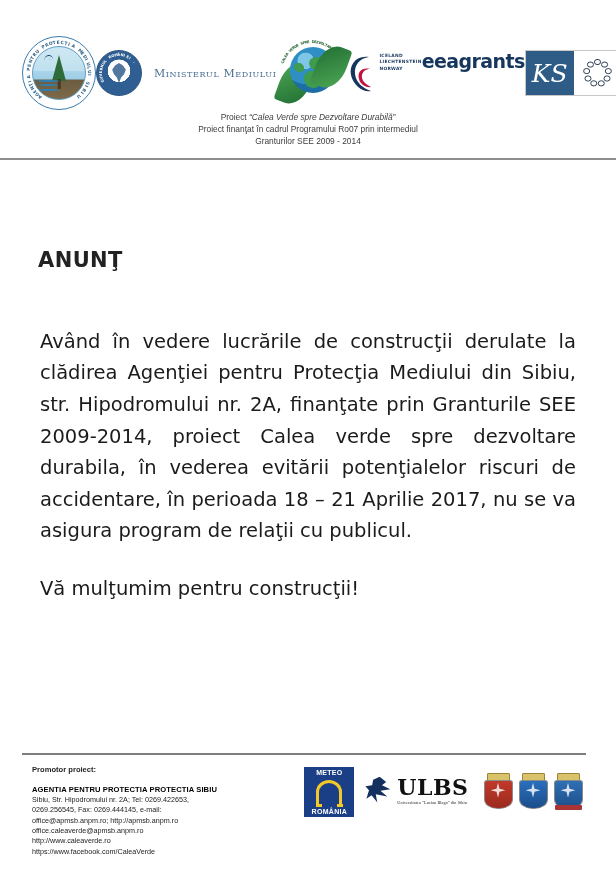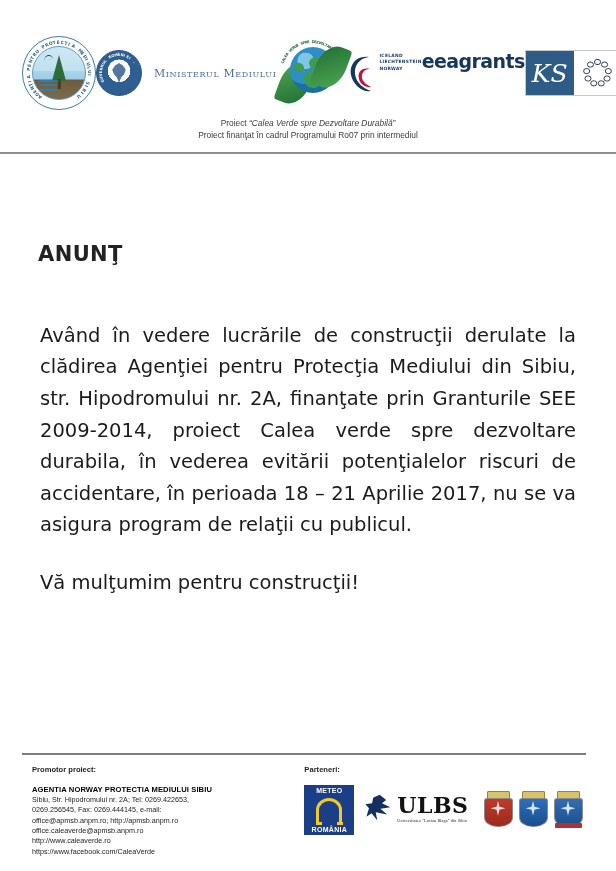--- a/index.html
+++ b/index.html
@@ -144,21 +144,20 @@
     position: absolute; width: 6.5px; height: 6.5px; border-radius: 50%;
     border: 1.3px solid #2e3f55; background: #fff;
     left: 50%; top: 50%; margin: -3.25px 0 0 -3.25px;
   }
 
   .header-caption {
     text-align: center;
     font-size: 8.4px;
     color: #3c3c3c;
     line-height: 1.42;
-    margin-top: 6px;
     font-family: "Liberation Sans", sans-serif;
   }
   .header-caption .ital { font-style: italic; }
   .rule-top {
     height: 2px; background: #8d8d8d; margin: 10px 0 0 0; width: 100%;
   }
 
   
   .main {
     padding: 0 38px;
@@ -445,48 +444,48 @@
             <i style="transform: translate(-7.07px, -8.43px);"></i>
           </div>
       </div>
     </div>
 
   </div>
 
   <div class="header-caption">
     <div><span>Proiect  </span><span class="ital">“Calea Verde spre Dezvoltare Durabilă”</span></div>
     <div>Proiect finanţat în cadrul Programului Ro07 prin intermediul</div>
+    <div>Granturilor SEE 2009 - 2014</div>
   </div>
 
   <div class="rule-top"></div>
 </div>
 
 <div class="main">
   <div class="doc-title">ANUNŢ</div>
   <p class="body-par">Având în vedere lucrările de construcţii derulate la clădirea Agenţiei pentru Protecţia Mediului din Sibiu, str. Hipodromului nr. 2A, finanţate prin Granturile SEE 2009-2014, proiect Calea verde spre dezvoltare durabila, în vederea evitării potenţialelor riscuri de accidentare, în perioada 18 – 21 Aprilie 2017, nu se va asigura program de relaţii cu publicul.</p>
   <p class="body-par closing">Vă mulţumim pentru construcţii!</p>
 </div>
 
 <div class="footer">
   <div class="rule-bottom"></div>
   <div class="footer-cols">
 
     <div class="footer-left">
       <div class="footer-head">Promotor proiect:</div>
-      <div class="org-name">AGENTIA NORWAY PROTECTIA MEDIULUI SIBIU</div>
+      <div class="org-name">AGENTIA PENTRU PROTECTIA PROTECTIA SIBIU</div>
       <div class="contact-line">Sibiu, Str. Hipodromului nr. 2A; Tel: 0269.422653,</div>
       <div class="contact-line">0269.256545, Fax: 0269.444145, e-mail:</div>
       <div class="contact-line">office@apmsb.anpm.ro; http://apmsb.anpm.ro</div>
       <div class="contact-line">office.caleaverde@apmsb.anpm.ro</div>
       <div class="contact-line">http://www.caleaverde.ro</div>
       <div class="contact-line">https://www.facebook.com/CaleaVerde</div>
     </div>
 
     <div class="footer-right">
-      <div class="footer-head">Parteneri:</div>
       <div class="partner-logos">
 
         <div class="meteo">
           <div class="meteo-top">METEO</div>
           <div class="meteo-omega"></div>
           <div class="meteo-bot">ROMÂNIA</div>
         </div>
 
         <div class="ulbs">
           <div class="ulbs-crest">

